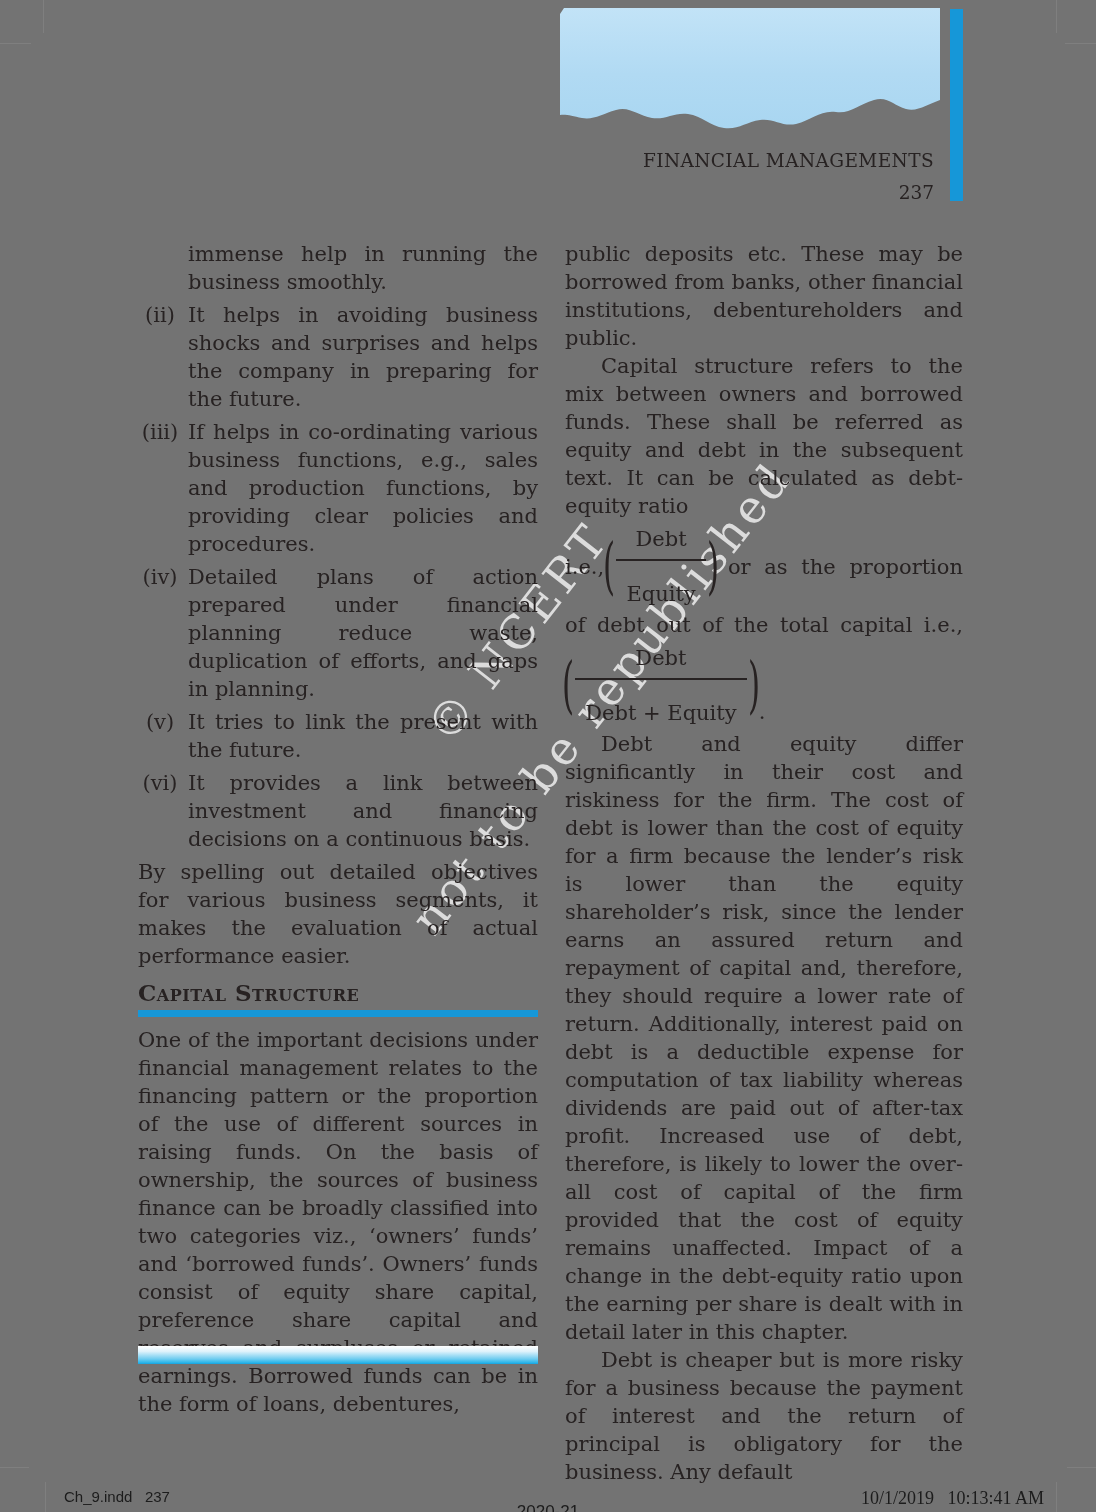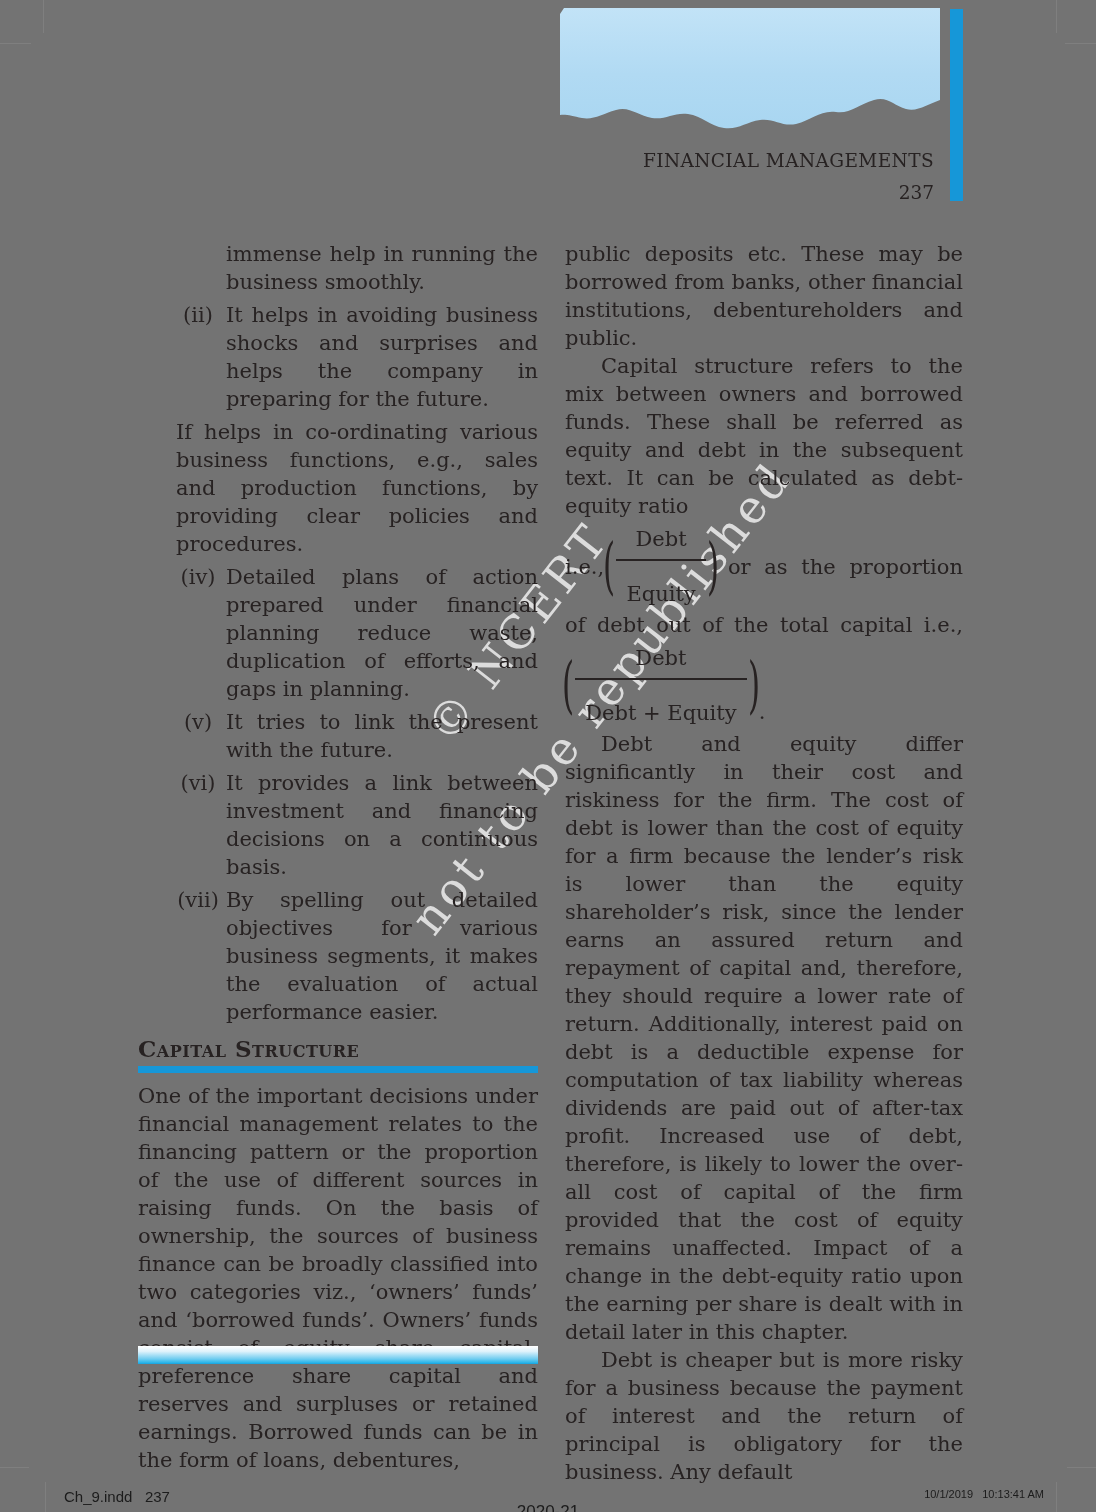--- a/index.html
+++ b/index.html
@@ -41,21 +41,21 @@
   }
 
   
   .col{position:absolute;top:240px;z-index:1;font-size:21px;line-height:28px;text-align:justify;}
   .col-left{left:138px;width:400px;}
   .col-right{left:565px;width:398px;}
   .col p{margin:0;}
   .indent{text-indent:36px;}
 
   
-  .plist-item{display:flex;margin-bottom:5px;margin-left:38px;}
+  .plist-item{display:flex;margin-bottom:5px;}
   .plist-marker{flex:0 0 44px;text-align:center;padding-right:6px;}
   .plist-text{flex:1;text-align:justify;}
 
   .section-heading{
     margin:10px 0 0 0;font-size:23px;font-weight:bold;
     font-variant:small-caps;letter-spacing:.5px;line-height:26px;
   }
   .heading-rule{height:7px;background:var(--accent);margin-top:4px;}
   .after-heading{margin-top:9px !important;}
 
@@ -76,22 +76,22 @@
   .fden{padding:19px 10px 1px;}
   .formula-suffix{flex:1;margin-left:12px;text-align:justify;text-align-last:justify;}
   .stretch-line{text-align:justify;text-align-last:justify;}
   .formula-period{align-self:flex-end;margin:0 0 2px 2px;}
 
   
   .footer-year{position:absolute;left:0;right:0;top:1502px;text-align:center;
     font-family:"Liberation Sans",sans-serif;font-size:17px;color:#1c1c1c;z-index:1;}
   .footer-file{position:absolute;left:64px;top:1488px;font-family:"Liberation Sans",sans-serif;
     font-size:15px;color:#1c1c1c;white-space:pre;z-index:1;}
-  .footer-time{position:absolute;right:52px;top:1488px;font-family:Liberation Sans, sans-serif;
-    font-size:11px;color:#1c1c1c;white-space:pre;z-index:1;}
+  .footer-time{position:absolute;right:52px;top:1488px;font-family:Liberation Serif, serif;
+    font-size:18px;color:#1c1c1c;white-space:pre;z-index:1;}
 </style>
 </head>
 <body>
 
 <div class="page">
 
   <div class="crop tl-v"></div>
   <div class="crop tl-h"></div>
   <div class="crop tr-v"></div>
   <div class="crop tr-h"></div>
@@ -132,40 +132,40 @@
     <span class="plist-marker"></span>
     <span class="plist-text">immense help in running the business smoothly.</span>
   </div>
 
   <div class="plist-item">
     <span class="plist-marker">(ii)</span>
     <span class="plist-text">It helps in avoiding business shocks and surprises and helps the company in preparing for the future.</span>
   </div>
 
   <div class="plist-item">
+    <span class="plist-marker">(iii)</span>
     <span class="plist-text">If helps in co-ordinating various business functions, e.g., sales and production functions, by providing clear policies and procedures.</span>
   </div>
 
   <div class="plist-item">
     <span class="plist-marker">(iv)</span>
     <span class="plist-text">Detailed plans of action prepared under financial planning reduce waste, duplication of efforts, and gaps in planning.</span>
   </div>
 
   <div class="plist-item">
     <span class="plist-marker">(v)</span>
     <span class="plist-text">It tries to link the present with the future.</span>
   </div>
 
   <div class="plist-item">
     <span class="plist-marker">(vi)</span>
     <span class="plist-text">It provides a link between investment and financing decisions on a continuous basis.</span>
   </div>
 
   <div class="plist-item">
-    <span class="plist-marker">(vii)</span>
     <span class="plist-text">By spelling out detailed objectives for various business segments, it makes the evaluation of actual performance easier.</span>
   </div>
 </div>
     <h2 class="section-heading">Capital Structure</h2>
     <div class="heading-rule"></div>
     <p class="after-heading">One of the important decisions under financial management relates to the financing pattern or the proportion of the use of different sources in raising funds. On the basis of ownership, the sources of business finance can be broadly classified into two categories viz., ‘owners’ funds’ and ‘borrowed funds’. Owners’ funds consist of equity share capital, preference share capital and reserves and surpluses or retained earnings. Borrowed funds can be in the form of loans, debentures,</p>
   </div>
 
   <div class="col col-right">
     <p>public deposits etc. These may be borrowed from banks, other financial institutions, debentureholders and public.</p>

